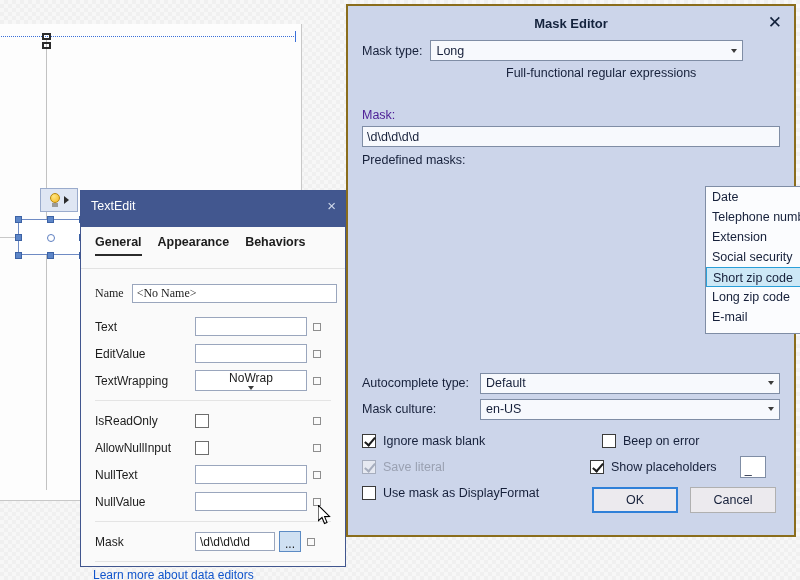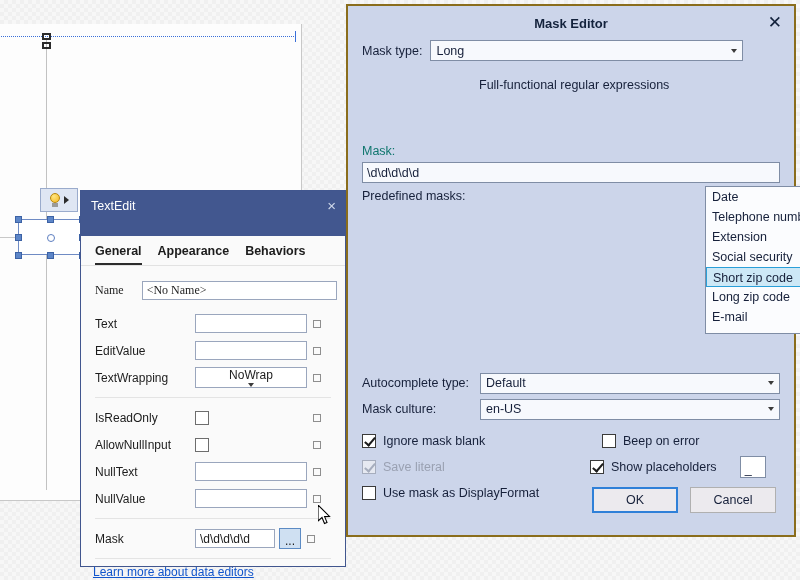--- a/index.html
+++ b/index.html
@@ -82,40 +82,40 @@
   .bulb .base{position:absolute;left:3px;top:10px;width:6px;height:4px;background:#9a9a9a;}
   .tri{width:0;height:0;border-left:5px solid #2b2b2b;border-top:4px solid transparent;border-bottom:4px solid transparent;}
 
   
   #textedit-panel{
     position:absolute;left:80px;top:190px;width:266px;height:377px;
     background:#fafafa;border:1px solid #41568e;box-sizing:border-box;
   }
   #te-title{
     height:29px;background:#42578f;color:#fff;display:flex;align-items:center;
-    padding:0 6px 16px 10px;font-size:12.5px;
+    padding:0 6px 7px 10px;font-size:12.5px;
   }
   #te-title-text{flex:1;}
   #te-close{color:#cfd8ea;font-size:15px;line-height:1;cursor:default;padding:0 3px;}
   #te-tabs{
-    display:flex;gap:16px;padding:8px 14px 0 14px;background:#fafafa;
+    display:flex;gap:16px;padding:8px 14px 12px 14px;background:#fafafa;
     border-bottom:1px solid #e2e2e2;
   }
   .te-tab{font-size:12.5px;font-weight:bold;color:#1c1c1c;padding-bottom:5px;border-bottom:2px solid transparent;}
   .te-tab.active{border-bottom:2px solid #2b2b2b;}
   #te-body{padding:10px 0 0 0;}
   .row{display:flex;align-items:center;height:24px;padding:0 8px 0 14px;}
   .row .lbl{font-size:12px;color:#1c1c1c;}
   .fld{
     background:#fff;border:1px solid #9aa6bd;box-sizing:border-box;height:19px;
     font-size:12px;color:#1c1c1c;padding:0 4px;display:flex;align-items:center;
   }
   .marker{width:8px;height:8px;border:1px solid #8e8e8e;box-sizing:border-box;background:#fafafa;margin-left:6px;flex:0 0 auto;}
   #row-name{padding-top:2px;font-family:Liberation Serif, serif;}
-  #name-field{flex:1;margin-left:18px;}
+  #name-field{flex:1;margin-left:8px;}
   .prop-row{display:flex;align-items:center;height:27px;padding:0 8px 0 14px;}
   .prop-lbl{width:100px;font-size:12px;}
   .prop-ctl{width:112px;display:flex;align-items:center;}
   .prop-input{width:112px;height:19px;}
   .combo{
     width:112px;height:21px;background:#fff;border:1px solid #9aa6bd;box-sizing:border-box;
     display:flex;align-items:center;justify-content:space-between;padding:0 4px;font-size:12px;flex-direction:column;
   }
   .combo .arr{width:0;height:0;border-left:3.5px solid transparent;border-right:3.5px solid transparent;border-top:4px solid #3b3b3b;}
   .chk{width:14px;height:14px;background:#fff;border:1px solid #6d6d6d;box-sizing:border-box;}
@@ -142,22 +142,22 @@
   #me-title{font-size:13px;font-weight:bold;color:#13223c;}
   #me-close{position:absolute;right:12px;top:8px;font-size:17px;color:#13223c;line-height:1;}
   .me-row{display:flex;align-items:center;padding:0 14px;}
   .me-lbl{font-size:12.5px;color:#16203a;}
   .me-combo{
     background:#f7f9fd;border:1px solid #7f8da5;box-sizing:border-box;height:21px;
     display:flex;align-items:center;justify-content:space-between;padding:0 5px;font-size:12.5px;color:#16203a;
   }
   .me-combo .arr{width:0;height:0;border-left:3.5px solid transparent;border-right:3.5px solid transparent;border-top:4px solid #3b3b3b;}
   #mask-type-combo{width:313px;margin-left:8px;}
-  #me-hint{padding:17px 0 0 131px;font-size:12.5px;color:#16203a;}
-  #mask-label{padding:0 14px;font-size:12.5px;color:#0f766e;margin-top:24px;}
+  #me-hint{padding:5px 0 0 131px;font-size:12.5px;color:#16203a;margin-left:27px;}
+  #mask-label{padding:0 14px;font-size:12.5px;color:#4c1d95;}
   #mask-text-input{
     margin:4px 14px 0 14px;height:21px;background:#f7f9fd;border:1px solid #7f8da5;box-sizing:border-box;
     display:flex;align-items:center;padding:0 4px;font-size:12.5px;color:#16203a;
   }
   #predef-label{padding:6px 14px 0 14px;font-size:12.5px;color:#16203a;}
   #listbox-wrap{position:absolute;left:357px;top:180px;width:213px;height:148px;}
   #listbox{
     position:absolute;left:0;top:0;width:213px;height:148px;background:#fbfcfe;
     border:1px solid #7f8da5;box-sizing:border-box;overflow:hidden;
   }

